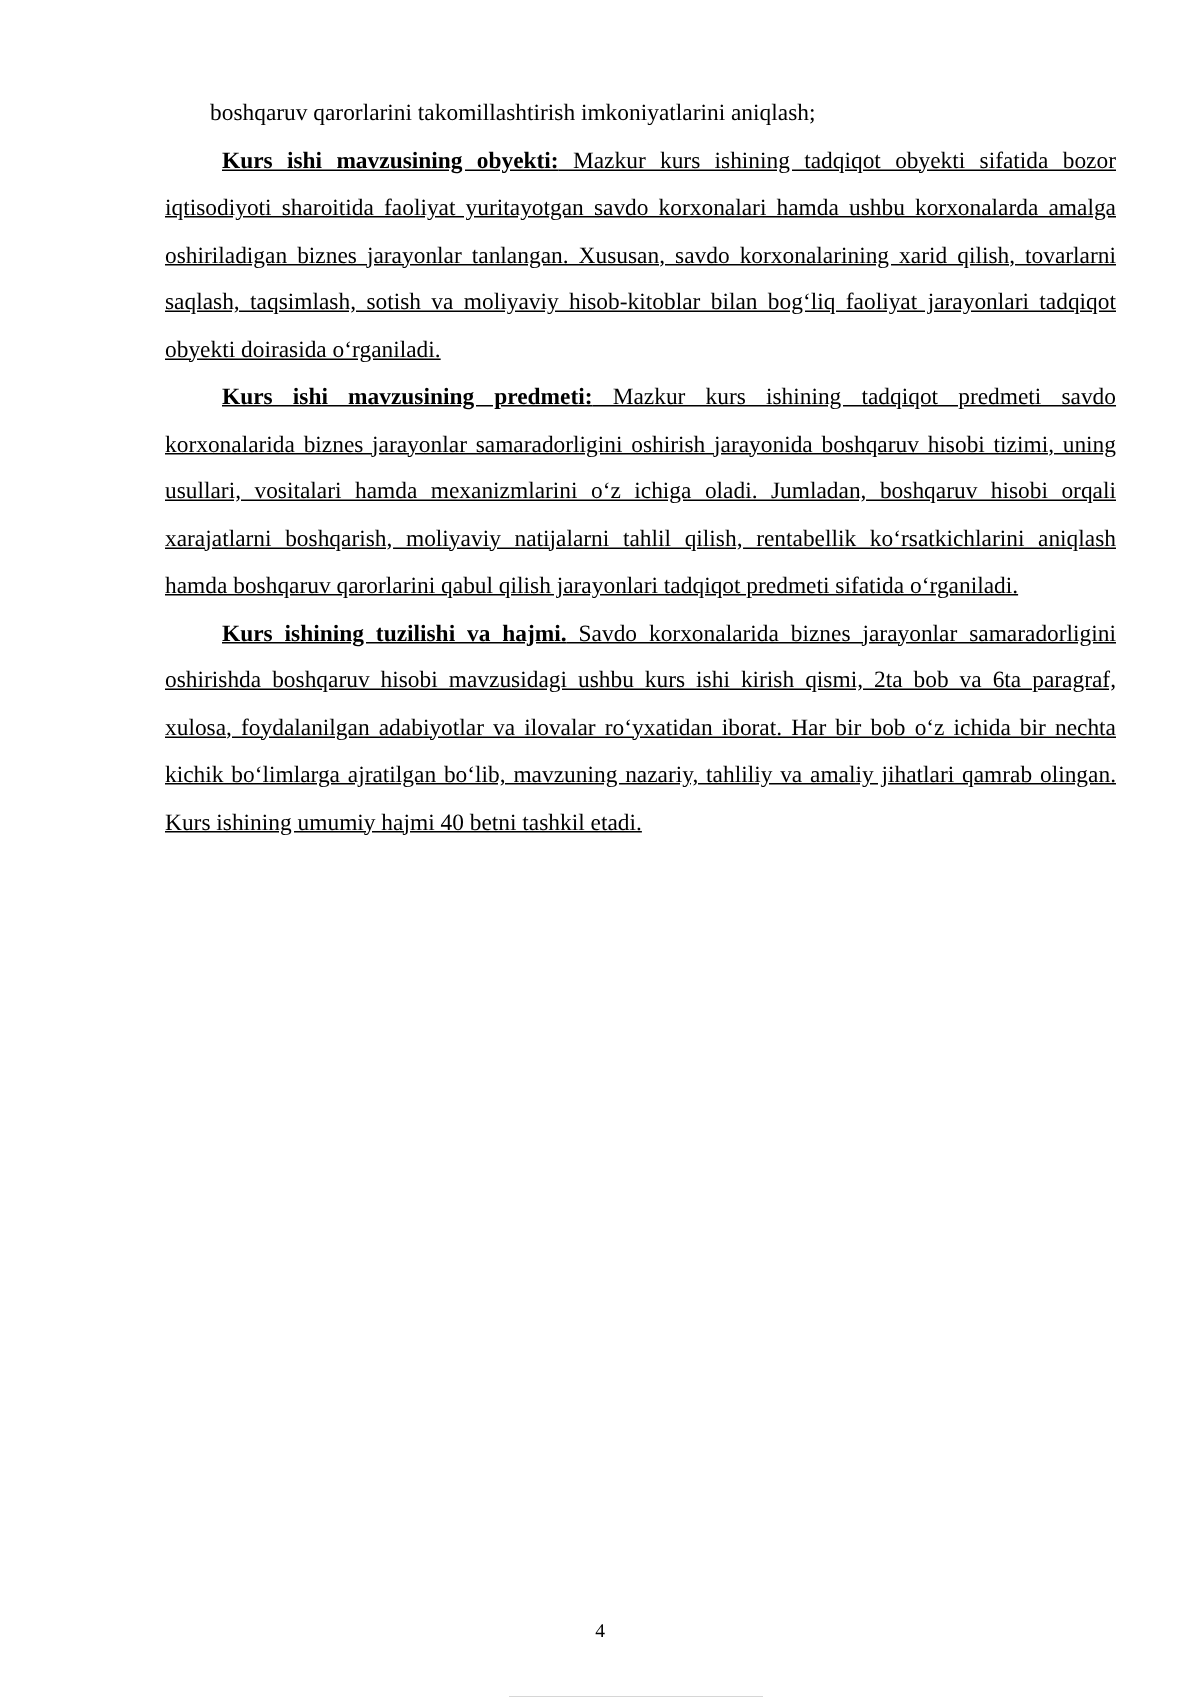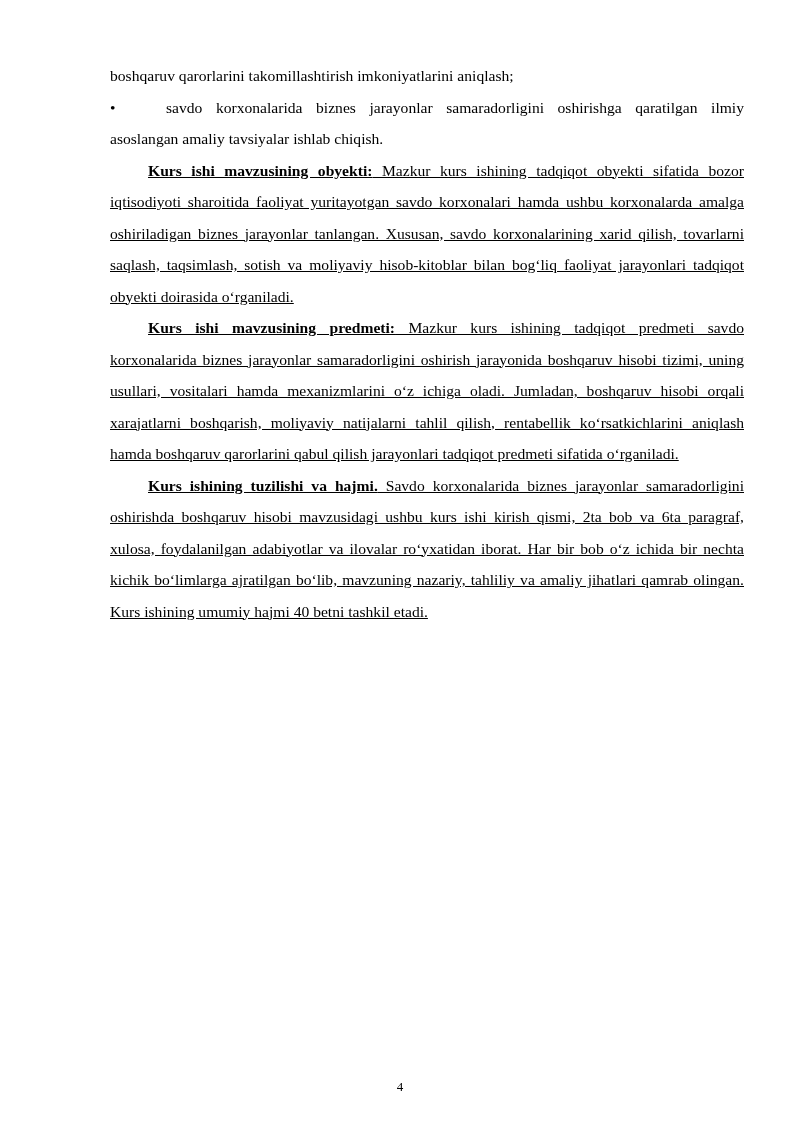--- a/index.html
+++ b/index.html
@@ -27,20 +27,21 @@
   }
   p {
     margin: 0;
     font-size: 15.6px;
     line-height: 31.5px;
     text-align: justify;
     color: #000000;
   }
   p.first-line-plain {
     text-indent: 0;
+    margin-left: 30px;
   }
   p.indent {
     text-indent: 38px;
     text-decoration: underline;
   }
   .bullet-row {
     display: block;
     text-indent: 0;
   }
   .bullet-mark {
@@ -62,21 +63,20 @@
   }
 </style>
 </head>
 <body>
 
 <div class="page">
   <div class="content">
 
     <p class="first-line-plain">boshqaruv qarorlarini takomillashtirish imkoniyatlarini aniqlash;</p>
 
-    <p class="bullet-row"><span class="bullet-mark">•</span><span>savdo korxonalarida biznes jarayonlar samaradorligini oshirishga qaratilgan ilmiy asoslangan amaliy tavsiyalar ishlab chiqish.</span></p>
 
     <p class="indent"><b>Kurs ishi mavzusining obyekti:</b><span> Mazkur kurs ishining tadqiqot obyekti sifatida bozor iqtisodiyoti sharoitida faoliyat yuritayotgan savdo korxonalari hamda ushbu korxonalarda amalga oshiriladigan biznes jarayonlar tanlangan. Xususan, savdo korxonalarining xarid qilish, tovarlarni saqlash, taqsimlash, sotish va moliyaviy hisob-kitoblar bilan bog‘liq faoliyat jarayonlari tadqiqot obyekti doirasida o‘rganiladi.</span></p>
 
     <p class="indent"><b>Kurs ishi mavzusining predmeti:</b><span> Mazkur kurs ishining tadqiqot predmeti savdo korxonalarida biznes jarayonlar samaradorligini oshirish jarayonida boshqaruv hisobi tizimi, uning usullari, vositalari hamda mexanizmlarini o‘z ichiga oladi. Jumladan, boshqaruv hisobi orqali xarajatlarni boshqarish, moliyaviy natijalarni tahlil qilish, rentabellik ko‘rsatkichlarini aniqlash hamda boshqaruv qarorlarini qabul qilish jarayonlari tadqiqot predmeti sifatida o‘rganiladi.</span></p>
 
     <p class="indent"><b>Kurs ishining tuzilishi va hajmi.</b><span> Savdo korxonalarida biznes jarayonlar samaradorligini oshirishda boshqaruv hisobi mavzusidagi ushbu kurs ishi kirish qismi, 2ta bob va 6ta paragraf, xulosa, foydalanilgan adabiyotlar va ilovalar ro‘yxatidan iborat. Har bir bob o‘z ichida bir nechta kichik bo‘limlarga ajratilgan bo‘lib, mavzuning nazariy, tahliliy va amaliy jihatlari qamrab olingan. Kurs ishining umumiy hajmi 40 betni tashkil etadi.</span></p>
 
   </div>
 
   <div class="footer-num">4</div>

